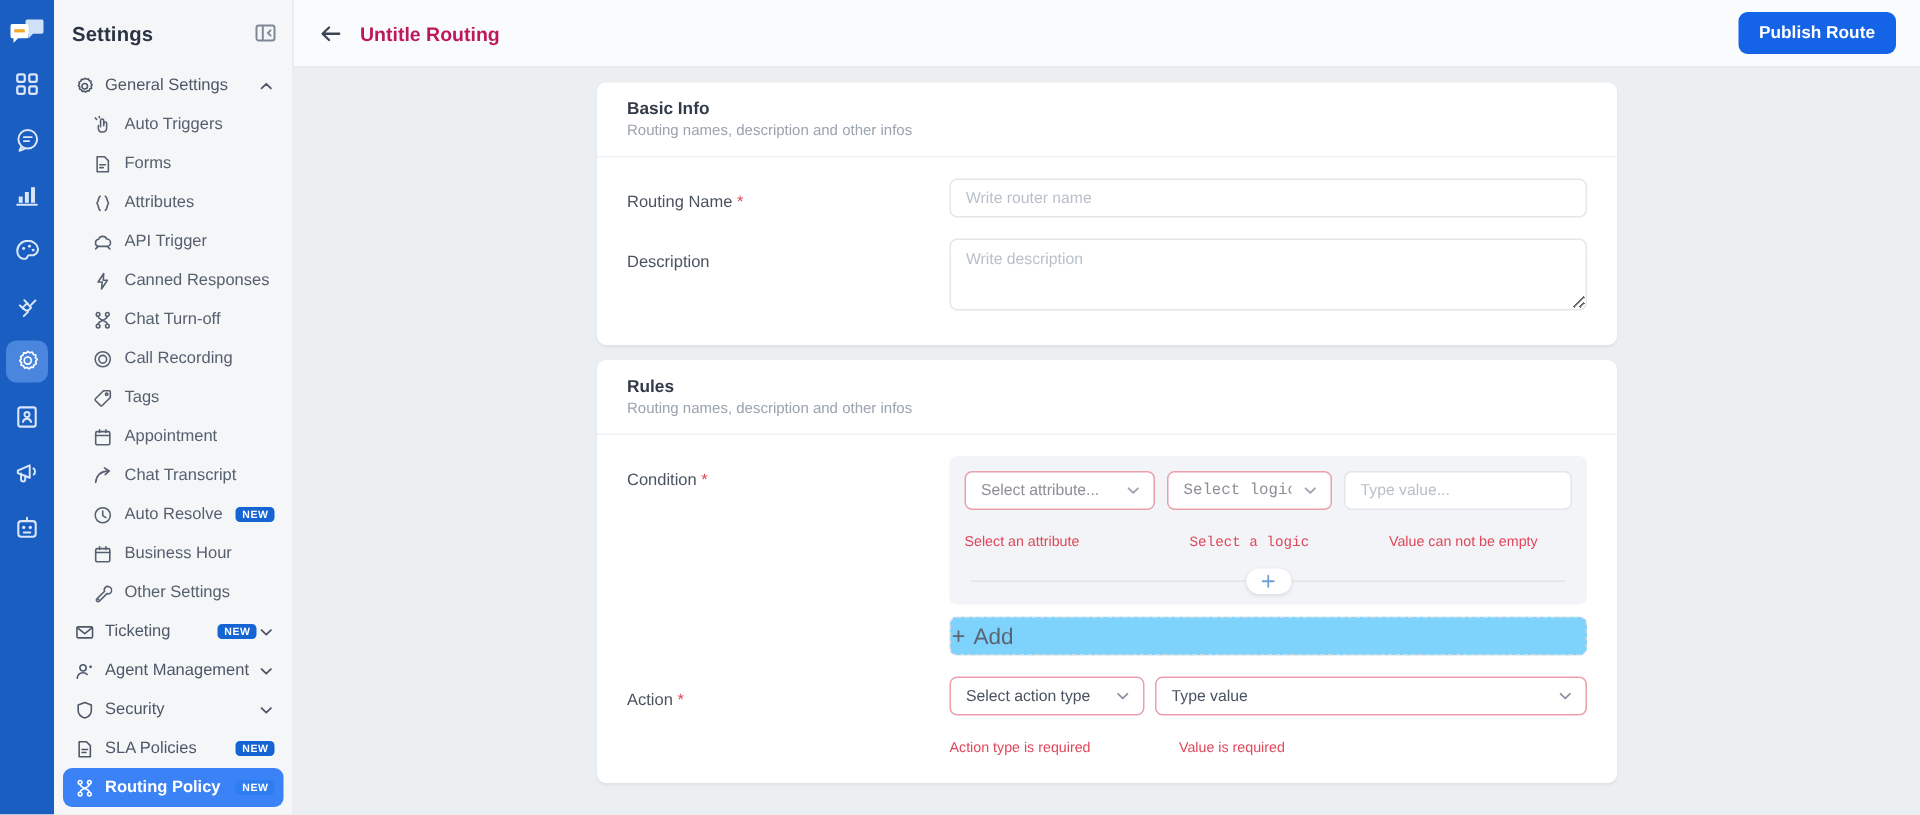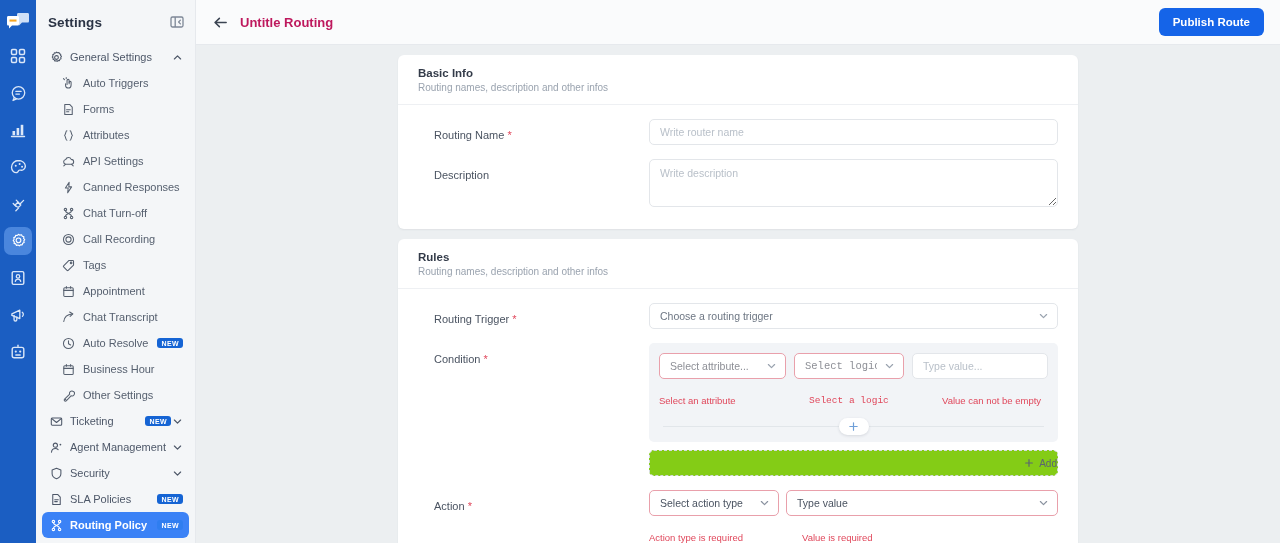--- a/index.html
+++ b/index.html
@@ -84,21 +84,21 @@
   .sheet { width: 680px; margin: 0 auto; padding-top: 10px; }
 
   .card {
     background: #ffffff; border-radius: 6px;
     box-shadow: 0 1px 2px rgba(40,50,70,.07);
     margin-bottom: 10px;
   }
   .card-head { padding: 12px 20px 11px 20px; border-bottom: 1px solid #eef0f3; }
   .card-head h2 { font-size: 11.5px; font-weight: bold; color: #333b49; margin-bottom: 3px; }
   .card-head p { font-size: 10px; color: #9aa3af; }
-  .card-body { padding: 14px 20px 18px 36px; }
+  .card-body { padding: 14px 20px 18px 20px; }
 
   .row { display: flex; align-items: flex-start; margin-bottom: 14px; }
   .row:last-child { margin-bottom: 0; }
   .row-label {
     width: 215px; flex: 0 0 215px;
     font-size: 11px; color: #4a5361; padding-top: 10px;
   }
   .req { color: #e0475b; font-size: 11px; }
   .row-field { flex: 1 1 auto; min-width: 0; }
 
@@ -136,23 +136,23 @@
   .plus-wrap { position: relative; height: 30px; margin-top: 6px; }
   .plus-rule { position: absolute; left: 4px; right: 4px; top: 14px; height: 1px; background: #e2e6ea; }
   .plus-pill {
     position: absolute; left: 50%; top: 6px; transform: translateX(-50%);
     width: 30px; height: 17px; border-radius: 9px; background: #fff;
     box-shadow: 0 1px 3px rgba(40,50,70,.14);
     display: flex; align-items: center; justify-content: center; cursor: pointer;
   }
   .btn-add {
     width: 100%; height: 26px;
-    border: 1px dashed #d4d9e0; border-radius: 5px; background: #84cc16;
-    display: flex; align-items: center; justify-content: flex-end; gap: 5px;
-    font-size: 10px; color: #5b6472; cursor: pointer; font-family: inherit;
+    border: 1px dashed #d4d9e0; border-radius: 5px; background: #7dd3fc;
+    display: flex; align-items: center; justify-content: flex-start; gap: 5px;
+    font-size: 15px; color: #5b6472; cursor: pointer; font-family: inherit;
   }
   .act-line { display: flex; gap: 7px; }
   .a-type { width: 130px; flex: 0 0 130px; }
   .a-val { flex: 1 1 auto; min-width: 0; }
 </style>
 </head>
 <body>
 
 <div class="app">
 
@@ -296,21 +296,21 @@
           </span>
           <span class="lbl">Attributes</span>
         </div>
         <div class="nav-row child">
           <span class="ico">
             <svg width="13" height="13" viewBox="0 0 16 16">
               <path d="M4.4 11.4 A3 3 0 0 1 4.6 5.5 A3.6 3.6 0 0 1 11.3 5.4 A2.9 2.9 0 0 1 11.4 11.4 Z" fill="none" stroke="currentColor" stroke-width="1.3" stroke-linecap="round" stroke-linejoin="round"></path>
               <path d="M2.2 13.4 L4.2 11.4 M13.8 13.4 L11.8 11.4" fill="none" stroke="currentColor" stroke-width="1.3" stroke-linecap="round" stroke-linejoin="round"></path>
             </svg>
           </span>
-          <span class="lbl">API Settings</span>
+          <span class="lbl">API Trigger</span>
         </div>
         <div class="nav-row child">
           <span class="ico">
             <svg width="13" height="13" viewBox="0 0 16 16">
               <path d="M8.8 1.6 L4.2 8.6 H7.6 L7 14.4 L11.8 7.2 H8.4 Z" fill="none" stroke="currentColor" stroke-width="1.3" stroke-linecap="round" stroke-linejoin="round"></path>
             </svg>
           </span>
           <span class="lbl">Canned Responses</span>
         </div>
         <div class="nav-row child">
@@ -505,36 +505,20 @@
           </div>
         </div>
 
         <div class="card">
           <div class="card-head">
             <h2>Rules</h2>
             <p>Routing names, description and other infos</p>
           </div>
           <div class="card-body">
 
-            <div class="row">
-              <div class="row-label">
-                <span>Routing Trigger</span>
-                <span class="req">*</span>
-              </div>
-              <div class="row-field">
-                <div class="select">
-                  <span class="cv">Choose a routing trigger</span>
-                  <span class="caret">
-                    <svg width="11" height="11" viewBox="0 0 12 12">
-                        <path d="M2.6 4.4 L6 7.8 L9.4 4.4" fill="none" stroke="#9aa3af" stroke-width="1.3" stroke-linecap="round" stroke-linejoin="round"></path>
-                      </svg>
-                  </span>
-                </div>
-              </div>
-            </div>
 
             <div class="row">
               <div class="row-label">
                 <span>Condition</span>
                 <span class="req">*</span>
               </div>
               <div class="row-field">
 
                 <div class="cond-group">
                   <div class="cond-line">

